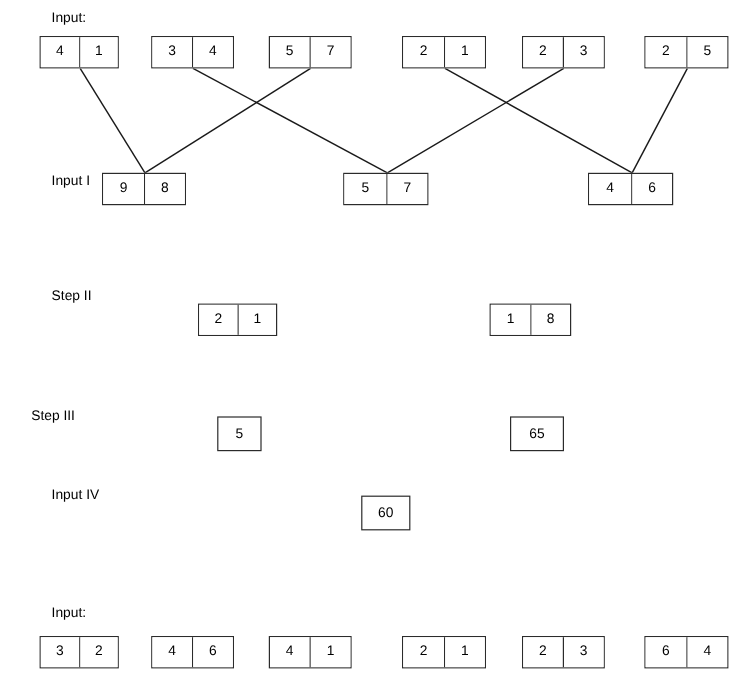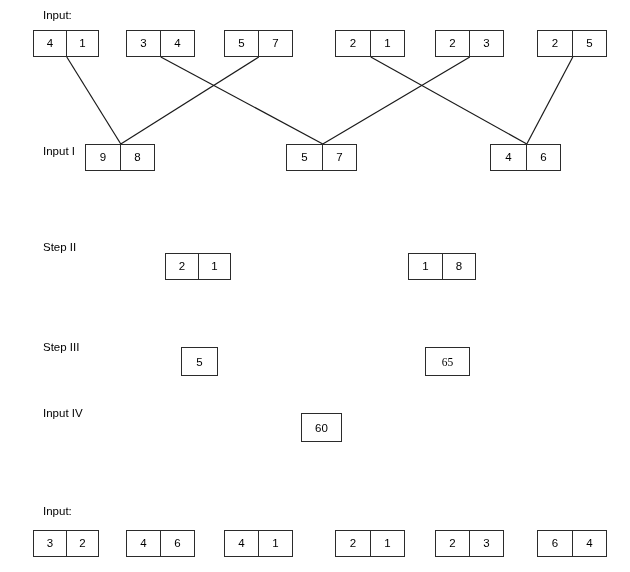--- a/index.html
+++ b/index.html
@@ -131,23 +131,23 @@
   <div class="row-label" style="left:31px; top:241px;">Step II</div>
   <div class="pair-box" style="left:153px; top:253px; width:66px;">
     <div class="cell left" style="width:33px;">2</div>
     <div class="cell" style="width:31.4px;">1</div>
   </div>
   <div class="pair-box" style="left:396px; top:253px; width:68px;">
     <div class="cell left" style="width:34px;">1</div>
     <div class="cell" style="width:32.4px;">8</div>
   </div>
 
-  <div class="row-label" style="left:31px; top:341px;">Step III</div>
+  <div class="row-label" style="left:14px; top:341px;">Step III</div>
   <div class="single-box" style="left:169px; top:347px; width:37px;">5</div>
-  <div class="single-box" style="left:413px; top:347px; width:45px;font-family:Liberation Serif, serif;">65</div>
+  <div class="single-box" style="left:413px; top:347px; width:45px;">65</div>
 
   <div class="row-label" style="left:31px; top:407px;">Input IV</div>
   <div class="single-box" style="left:289px; top:413px; width:41px;">60</div>
 
   <div class="row-label" style="left:31px; top:505px;">Input:</div>
 
   <div class="pair-box" style="left:21px; top:530px; width:66px;">
     <div class="cell left" style="width:33px;">3</div>
     <div class="cell" style="width:31.4px;">2</div>
   </div>

